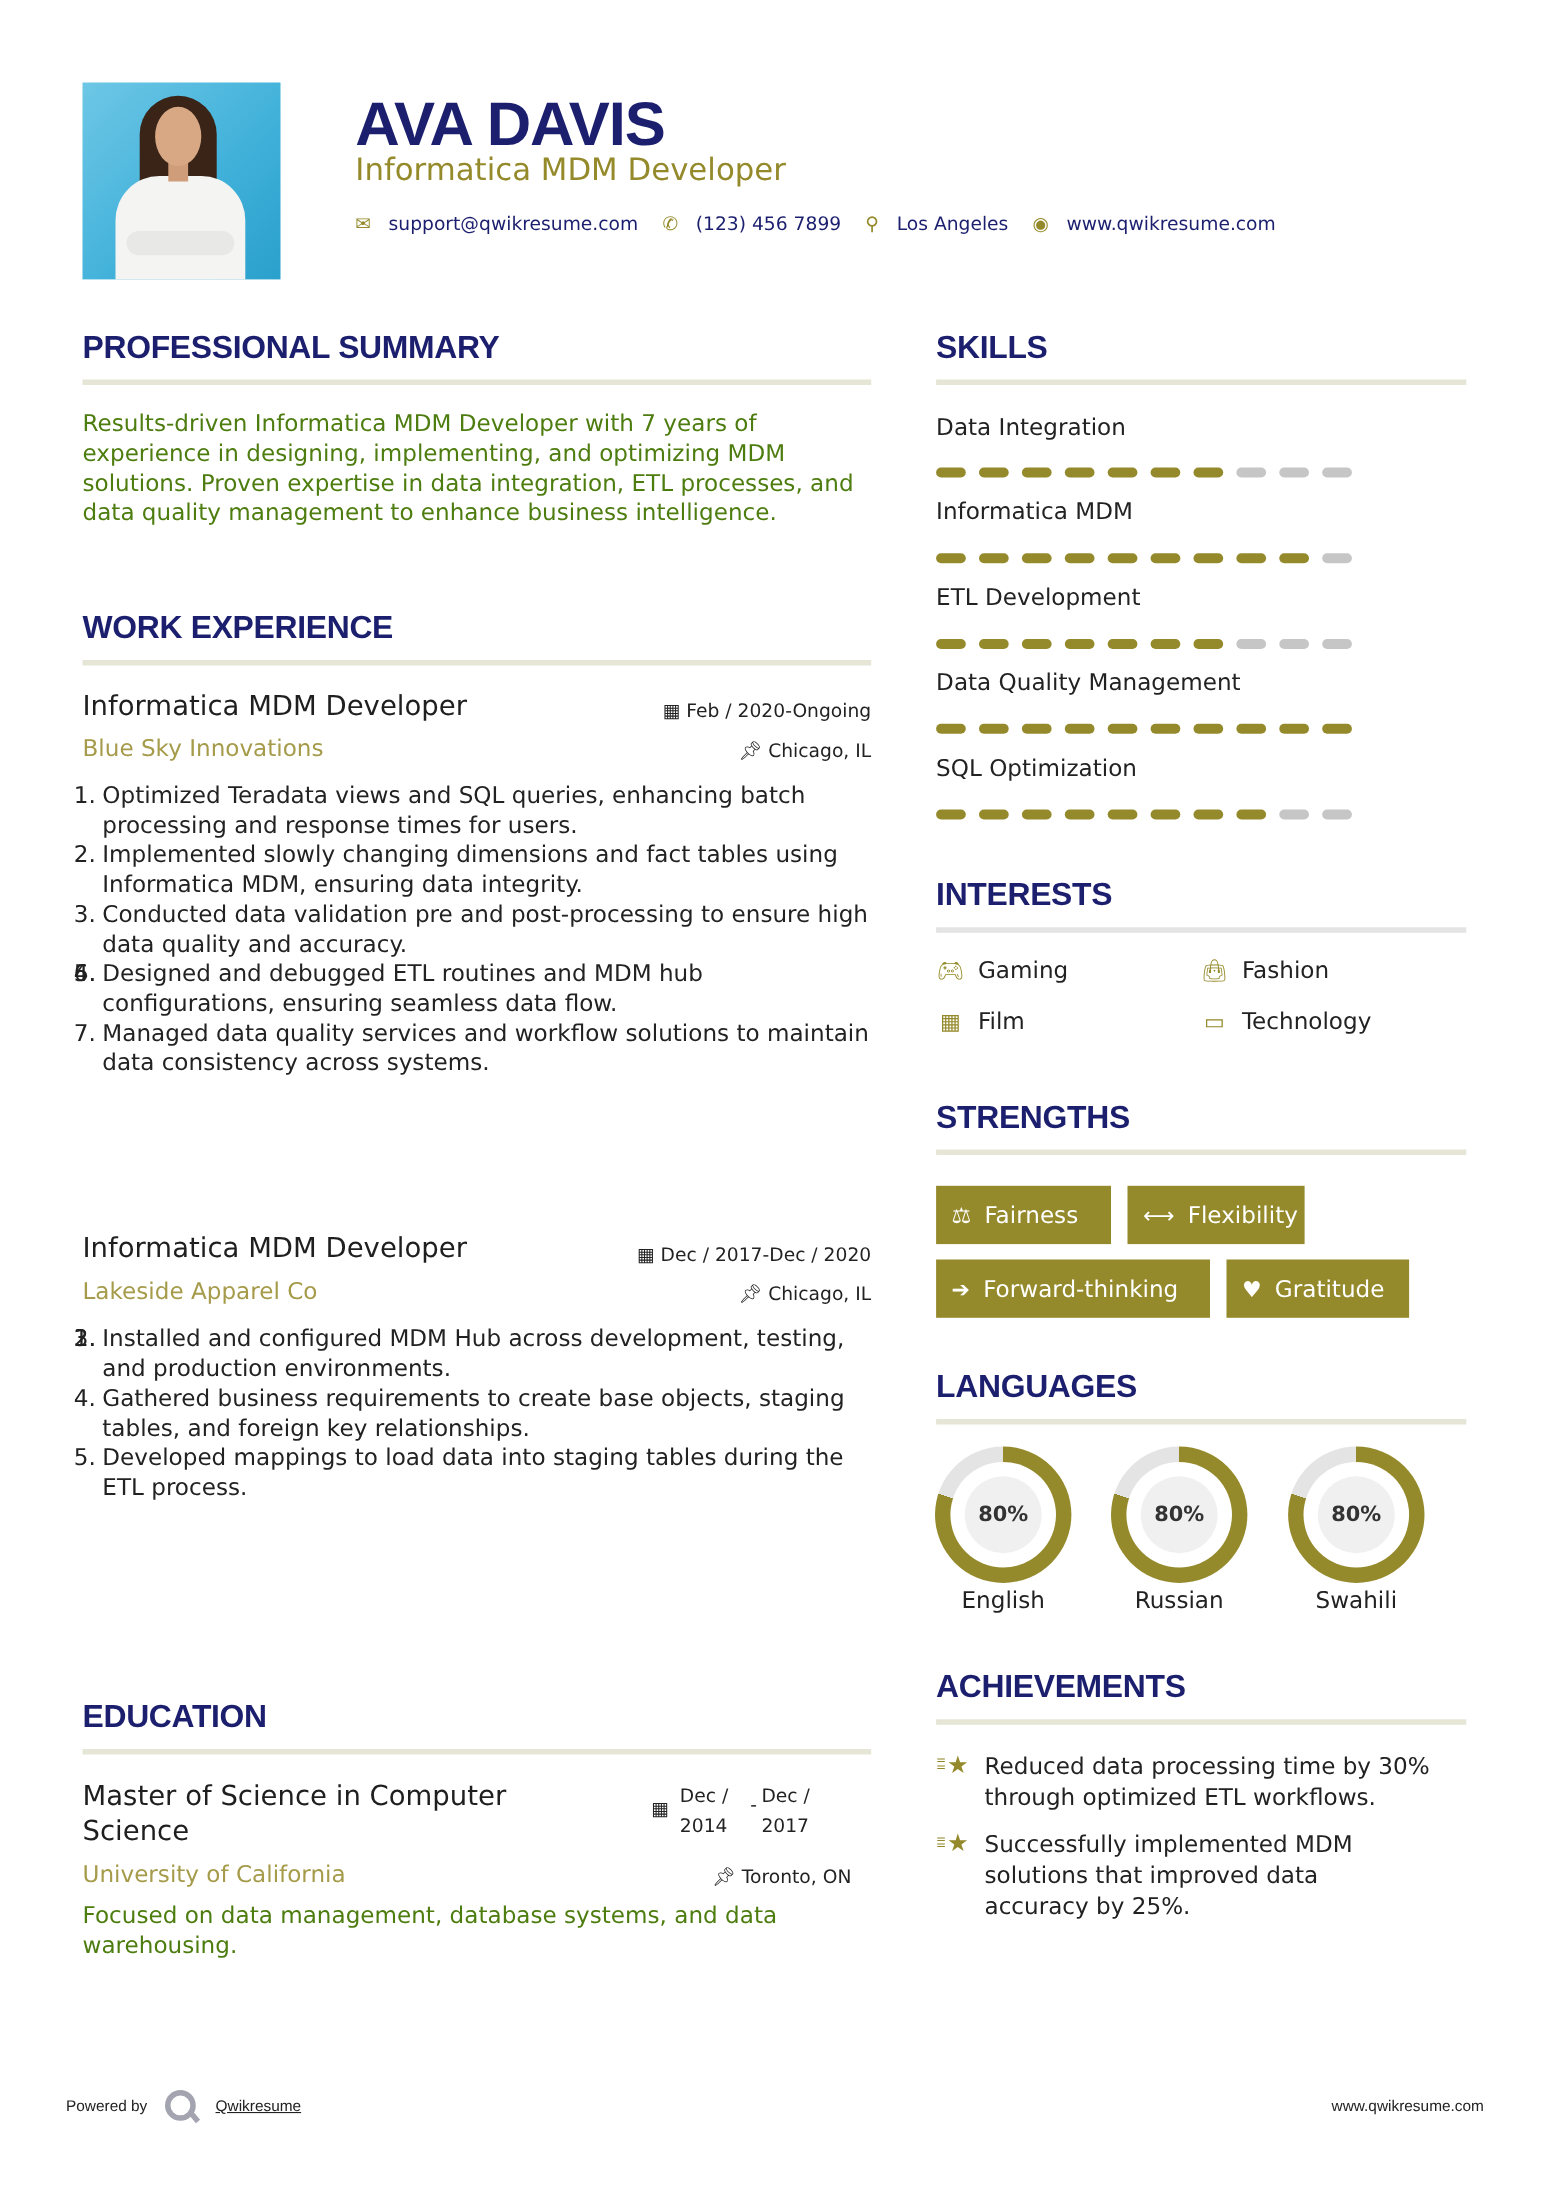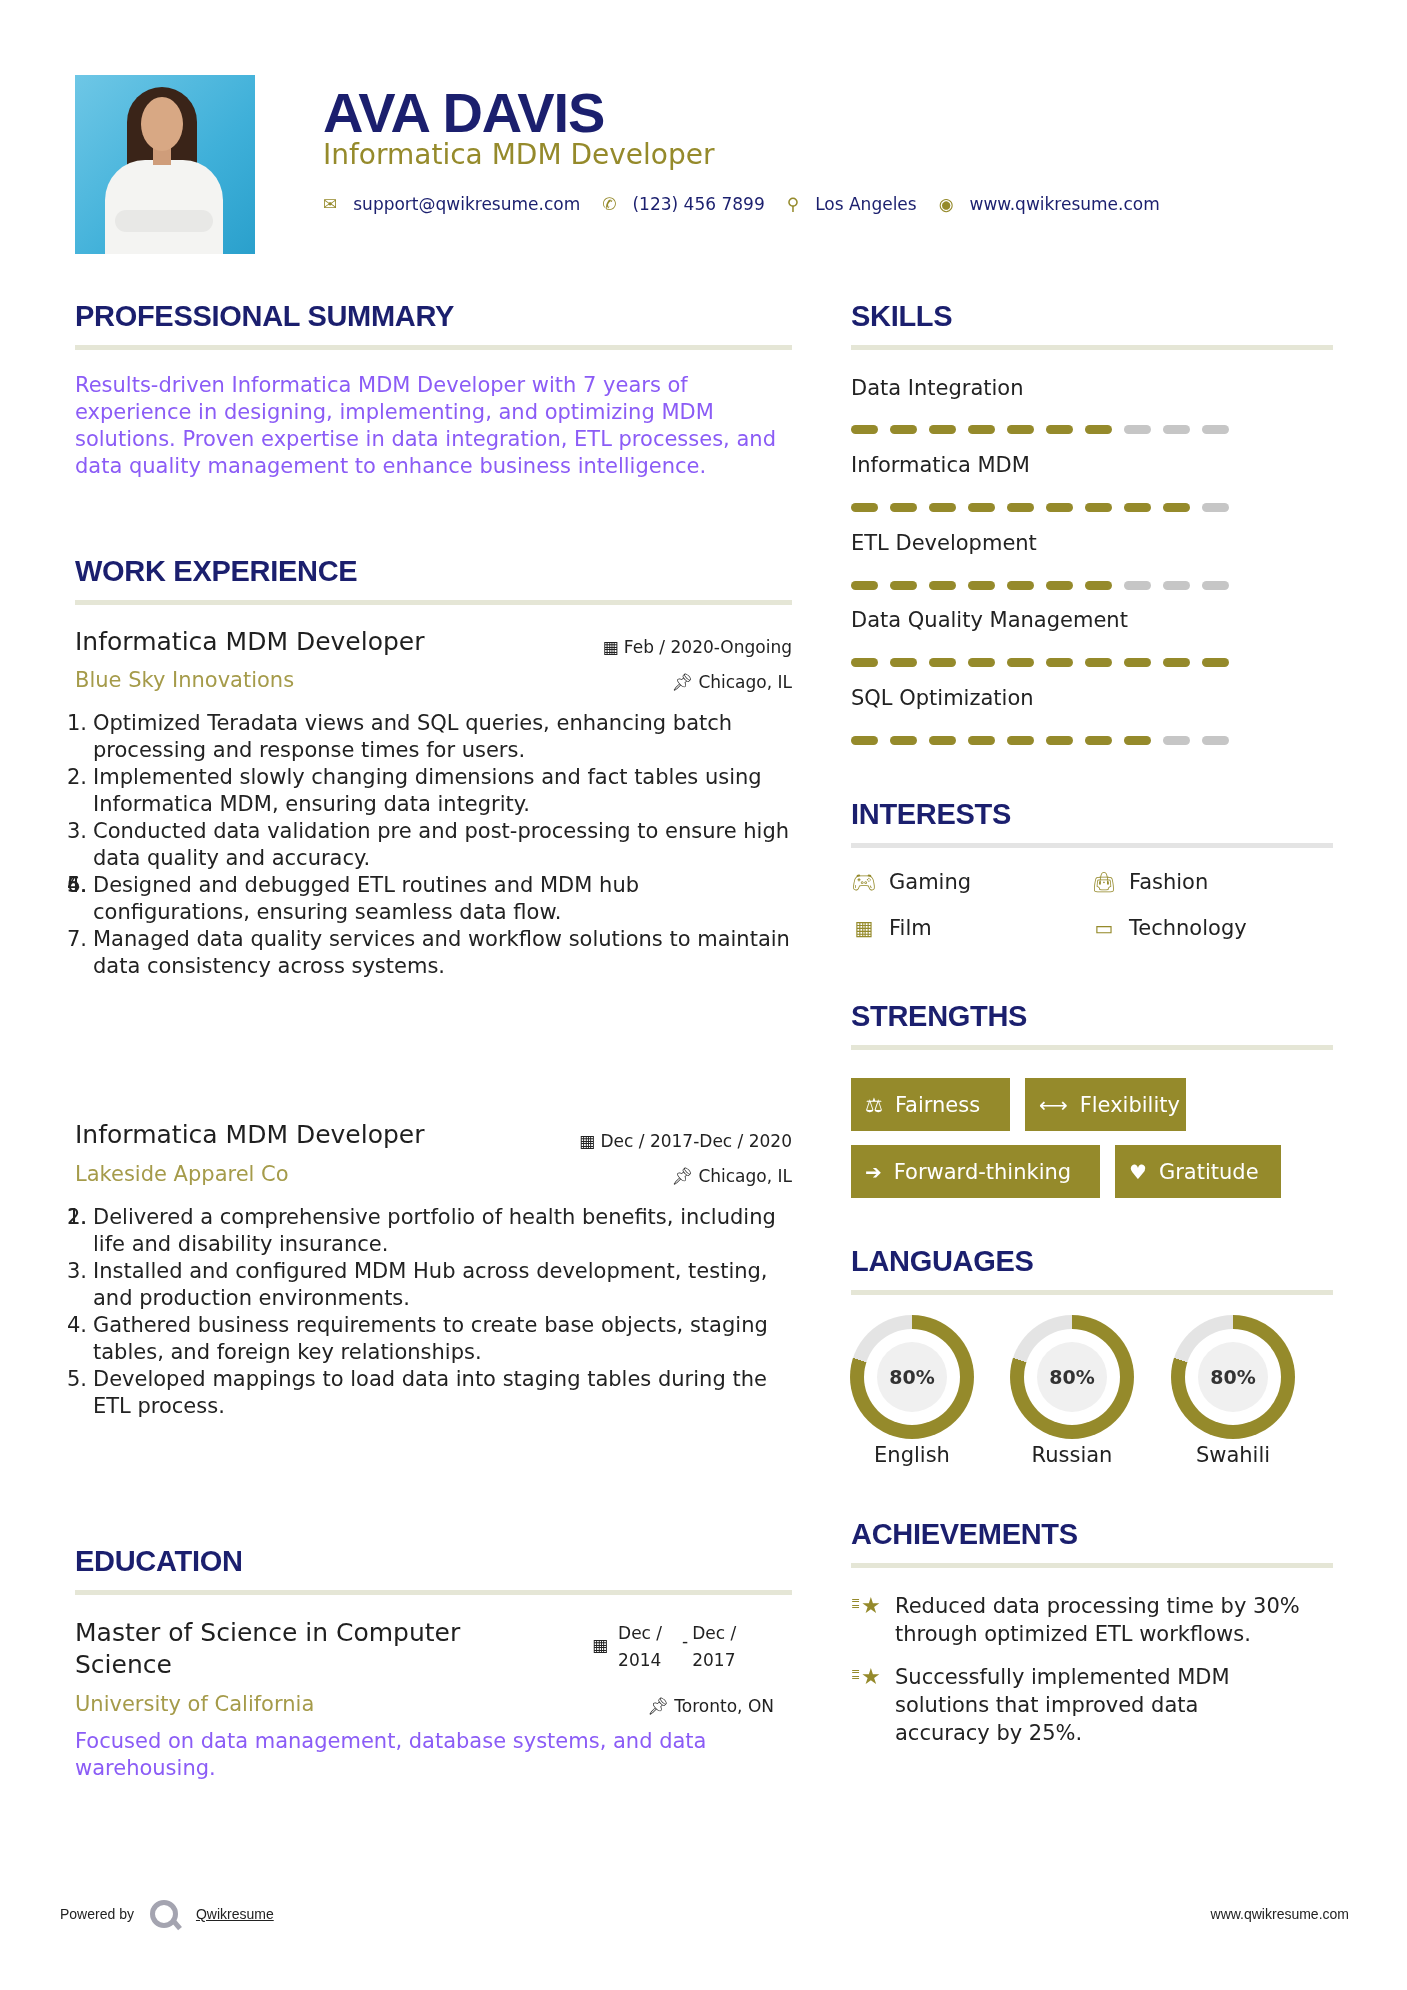--- a/index.html
+++ b/index.html
@@ -19,21 +19,21 @@
   .name { position: absolute; left: 323px; top: 80px; font-family: "Liberation Sans", sans-serif; font-weight: bold; font-size: 56px; letter-spacing: -1px; color: #1b1f6e; }
   .role { position: absolute; left: 323px; top: 138px; font-family: "DejaVu Sans", sans-serif; font-size: 28px; color: #958a2b; }
   .contacts { position: absolute; left: 323px; top: 194px; display: flex; align-items: center; font-family: "DejaVu Sans", sans-serif; font-size: 17px; color: #1b1f6e; }
   .contacts .ic { color: #958a2b; font-size: 17px; margin-right: 16px; }
   .contacts .val { margin-right: 22px; }
 
   
   .sec-title { position: absolute; font-family: "Liberation Sans", sans-serif; font-weight: bold; font-size: 29px; color: #1b1f6e; letter-spacing: -0.3px; }
   .sec-rule { position: absolute; height: 5px; background: #e5e6d6; }
 
-  .body-text { position: absolute; font-size: 21px; line-height: 27px; color: #8b5cf6; }
+  .body-text { position: absolute; font-size: 21px; line-height: 27px; color: #4d7c0f; }
 
   
   .job-title { position: absolute; font-size: 25px; color: #1f1f1f; }
   .job-company { position: absolute; font-size: 21px; color: #a59b4a; }
   .job-date { position: absolute; font-size: 17px; color: #222; text-align: right; }
   .job-loc { position: absolute; font-size: 17px; color: #222; text-align: right; }
   .job-list { position: absolute; list-style: none; font-size: 21px; line-height: 27px; color: #222; }
   .job-list li { position: relative; padding-left: 26px; }
   .job-list li .num { position: absolute; left: 0; top: 0; }
 
@@ -124,21 +124,21 @@
   <div class="job-title" style="left:75px; top:1120px;">Informatica MDM Developer</div>
   <div class="job-date" style="right:615px; top:1131px;">
     <span>▦ </span><span>Dec / 2017-Dec / 2020</span>
   </div>
   <div class="job-company" style="left:75px; top:1162px;">Lakeside Apparel Co</div>
   <div class="job-loc" style="right:615px; top:1166px;">
     <span>📌︎ </span><span>Chicago, IL</span>
   </div>
   <ol class="job-list" style="left:67px; top:1204px; width:730px;">
     <li><span class="num">1.</span></li>
-    <li><span class="num">2.</span><span>Delivered a comprehensive portfolio of health benefits, including life and disability insurance.</span></li>
+    <li><span class="num">2.</span></li>
     <li><span class="num">3.</span><span>Installed and configured MDM Hub across development, testing, and production environments.</span></li>
     <li><span class="num">4.</span><span>Gathered business requirements to create base objects, staging tables, and foreign key relationships.</span></li>
     <li><span class="num">5.</span><span>Developed mappings to load data into staging tables during the ETL process.</span></li>
   </ol>
 
   <div class="sec-title" style="left:75px; top:1545px;">EDUCATION</div>
   <div class="sec-rule" style="left:75px; top:1590px; width:717px;"></div>
   <div class="job-title" style="left:75px; top:1617px; width:440px; line-height:32px;">Master of Science in Computer Science</div>
   <div style="position:absolute; left:592px; top:1620px; display:flex; font-size:17px; line-height:27px; color:#222;">
     <span style="margin-right:10px; margin-top:12px;">▦</span>

